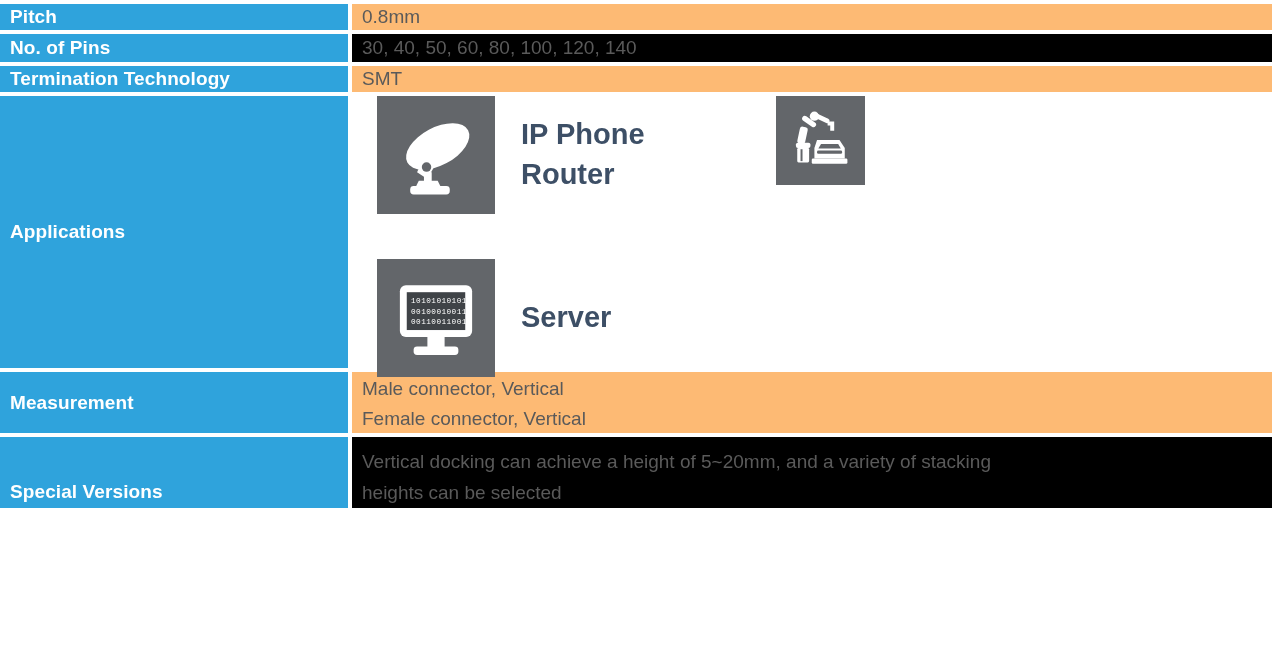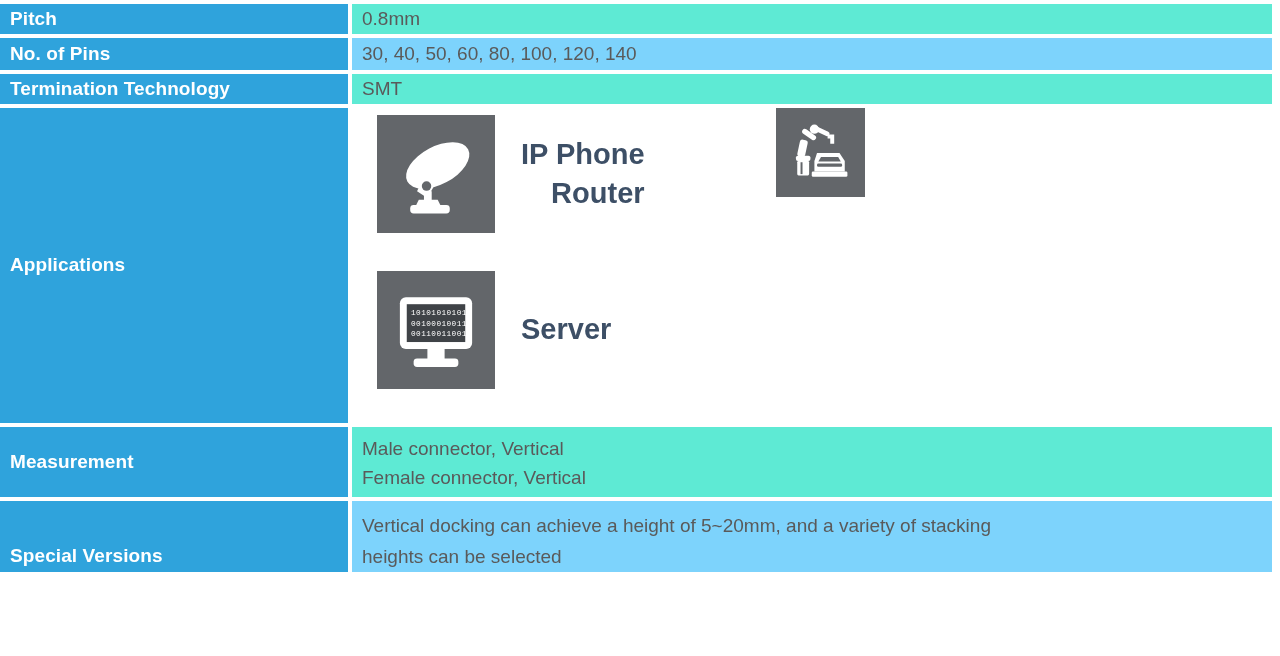--- a/index.html
+++ b/index.html
@@ -9,21 +9,21 @@
   }
   body {
     width: 1280px;
     height: 656px;
     font-family: "Liberation Sans", sans-serif;
     overflow: hidden;
   }
 
   .spec-table {
     width: 1280px;
-    height: 572px;
+    height: 508px;
     box-sizing: border-box;
     padding-top: 4px;
     display: flex;
     flex-direction: column;
     background: #ffffff;
   }
 
   .spec-row {
     display: flex;
     flex-direction: row;
@@ -44,31 +44,31 @@
     align-items: center;
     box-sizing: border-box;
     padding-left: 10px;
     letter-spacing: 0.1px;
   }
 
   .value-cell {
     flex: 1 1 auto;
     margin-left: 4px;
     margin-right: 8px;
-    background: #5eead4;
+    background: #fdba74;
     color: #5a5a5a;
     font-size: 19px;
     display: flex;
     align-items: center;
     box-sizing: border-box;
     padding-left: 10px;
   }
 
   .value-cell.plain {
-    background: #7dd3fc;
+    background: #000000;
   }
 
   .row-h36 { height: 36px; }
   .row-h38 { height: 38px; }
 
   
   .row-apps {
     height: 376px;
     margin-bottom: 4px;
   }
@@ -92,21 +92,21 @@
     height: 100%;
   }
 
   .app-item {
     position: absolute;
     display: flex;
     flex-direction: row;
     align-items: center;
   }
 
-  .app-item.pos-tl { left: 25px;  top: 7px; text-align: right;   }
+  .app-item.pos-tl { left: 25px;  top: 0px;   }
   .app-item.pos-tr { left: 424px; top: 0px;   }
   .app-item.pos-bl { left: 25px;  top: 163px; }
   .app-item.pos-br { left: 424px; top: 180px; }
 
   .icon-box {
     background: #63666a;
     display: flex;
     align-items: center;
     justify-content: center;
     flex: 0 0 auto;

